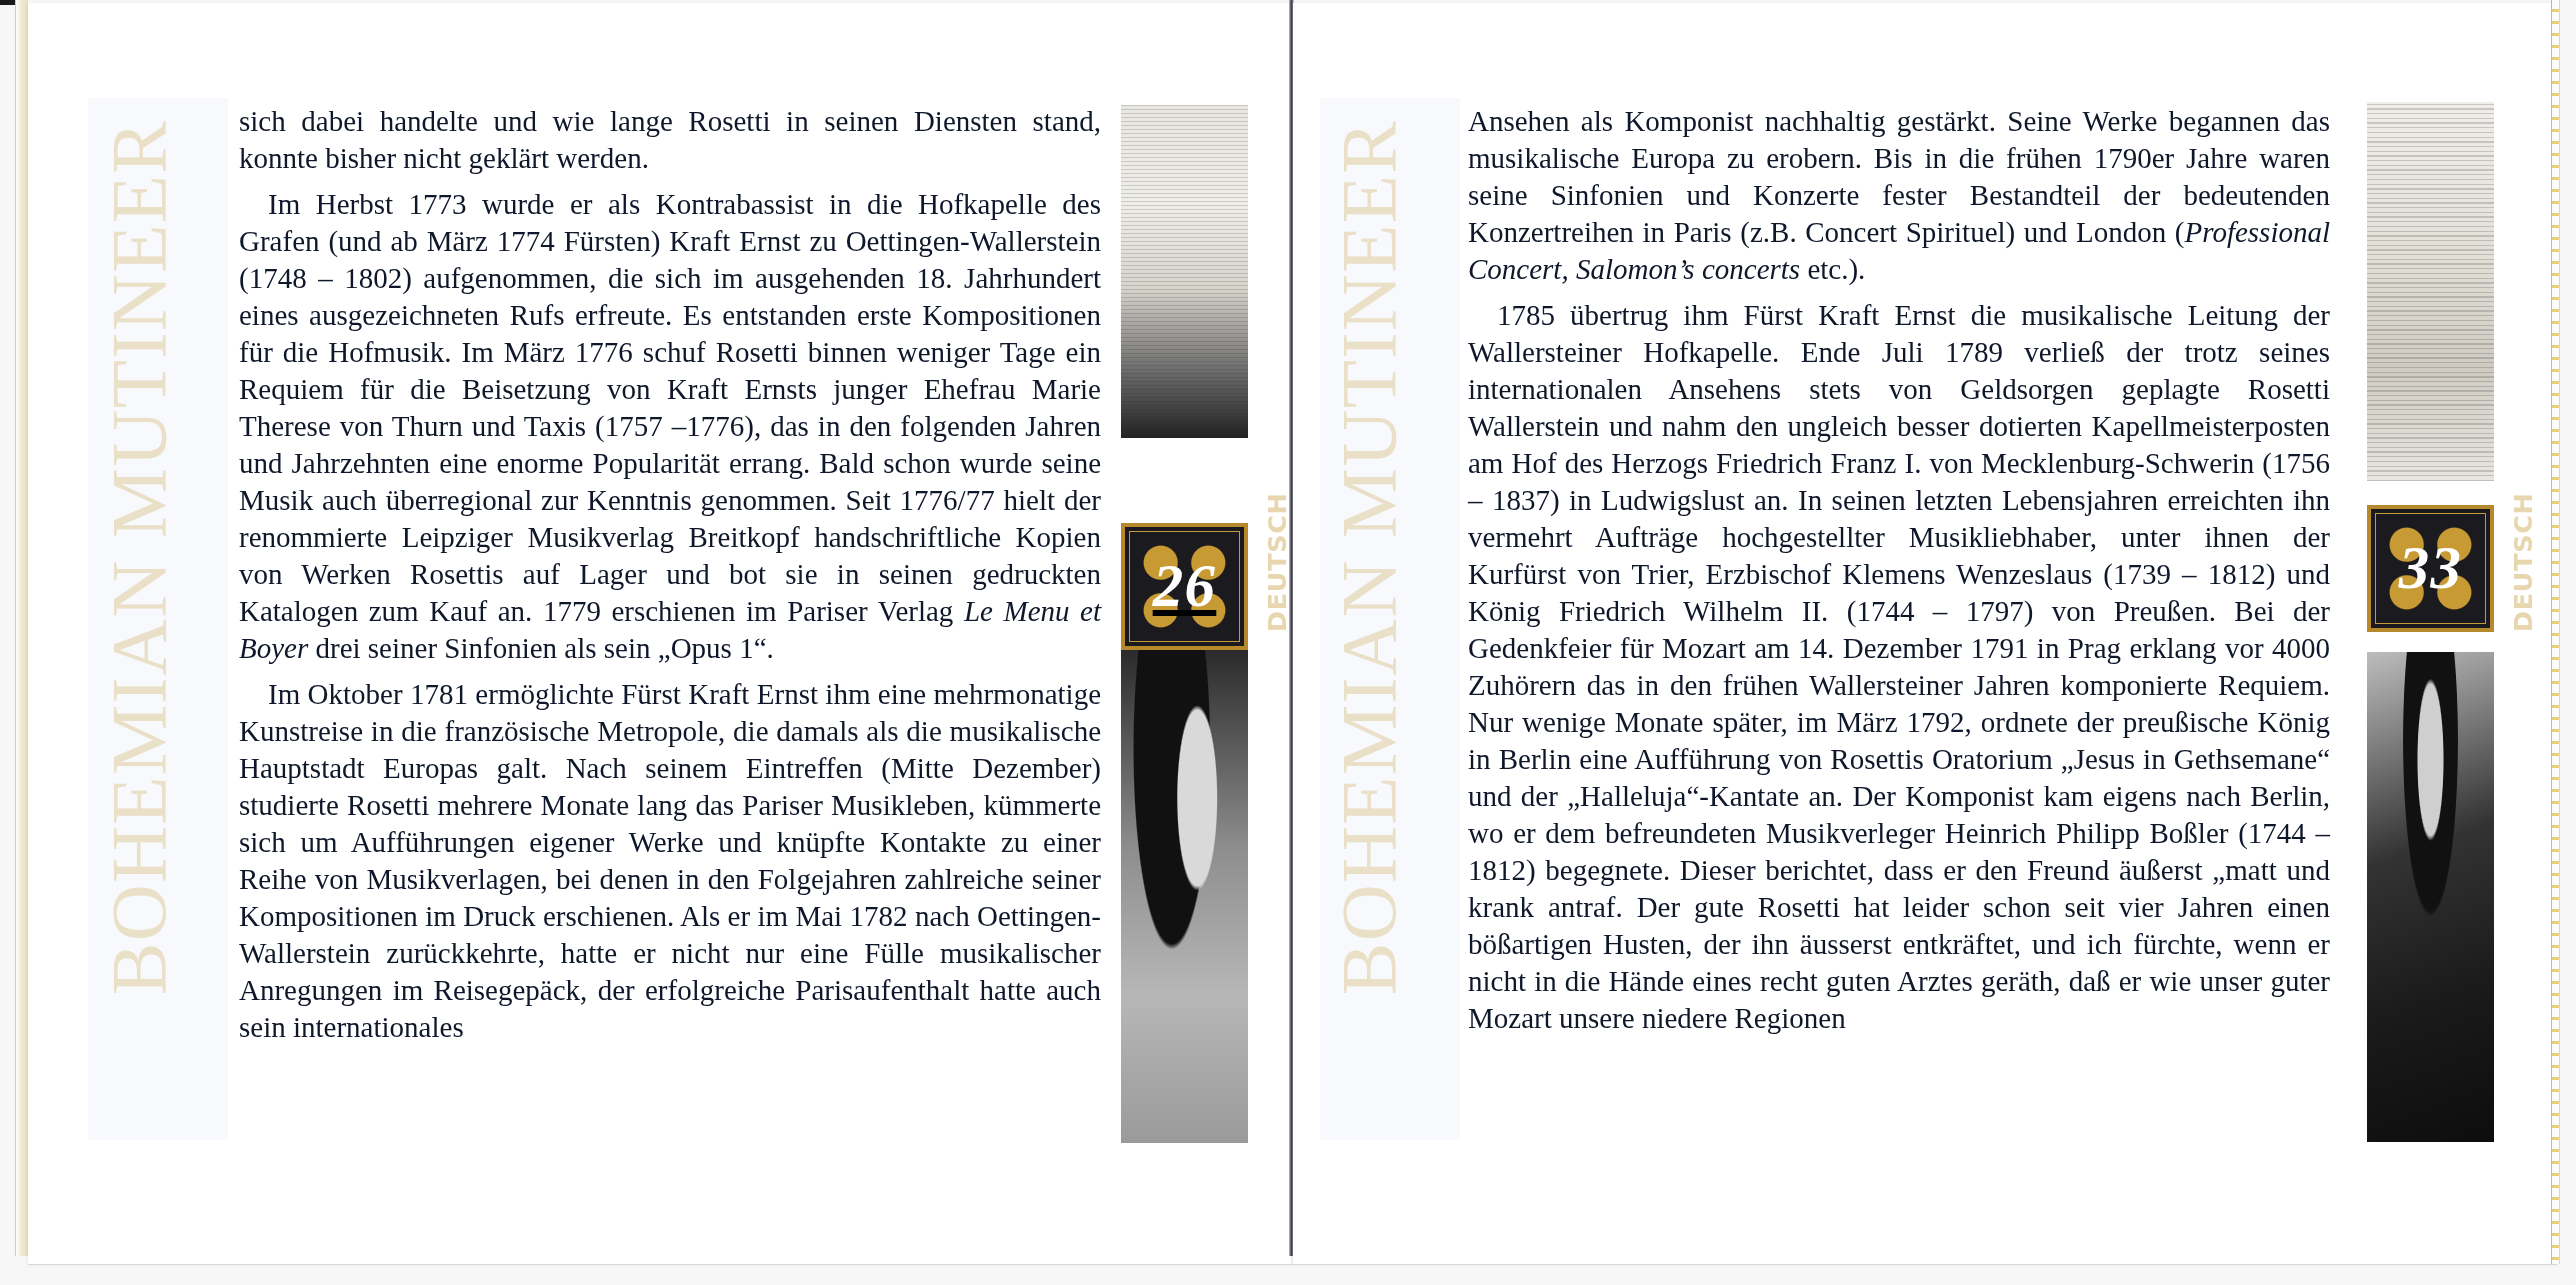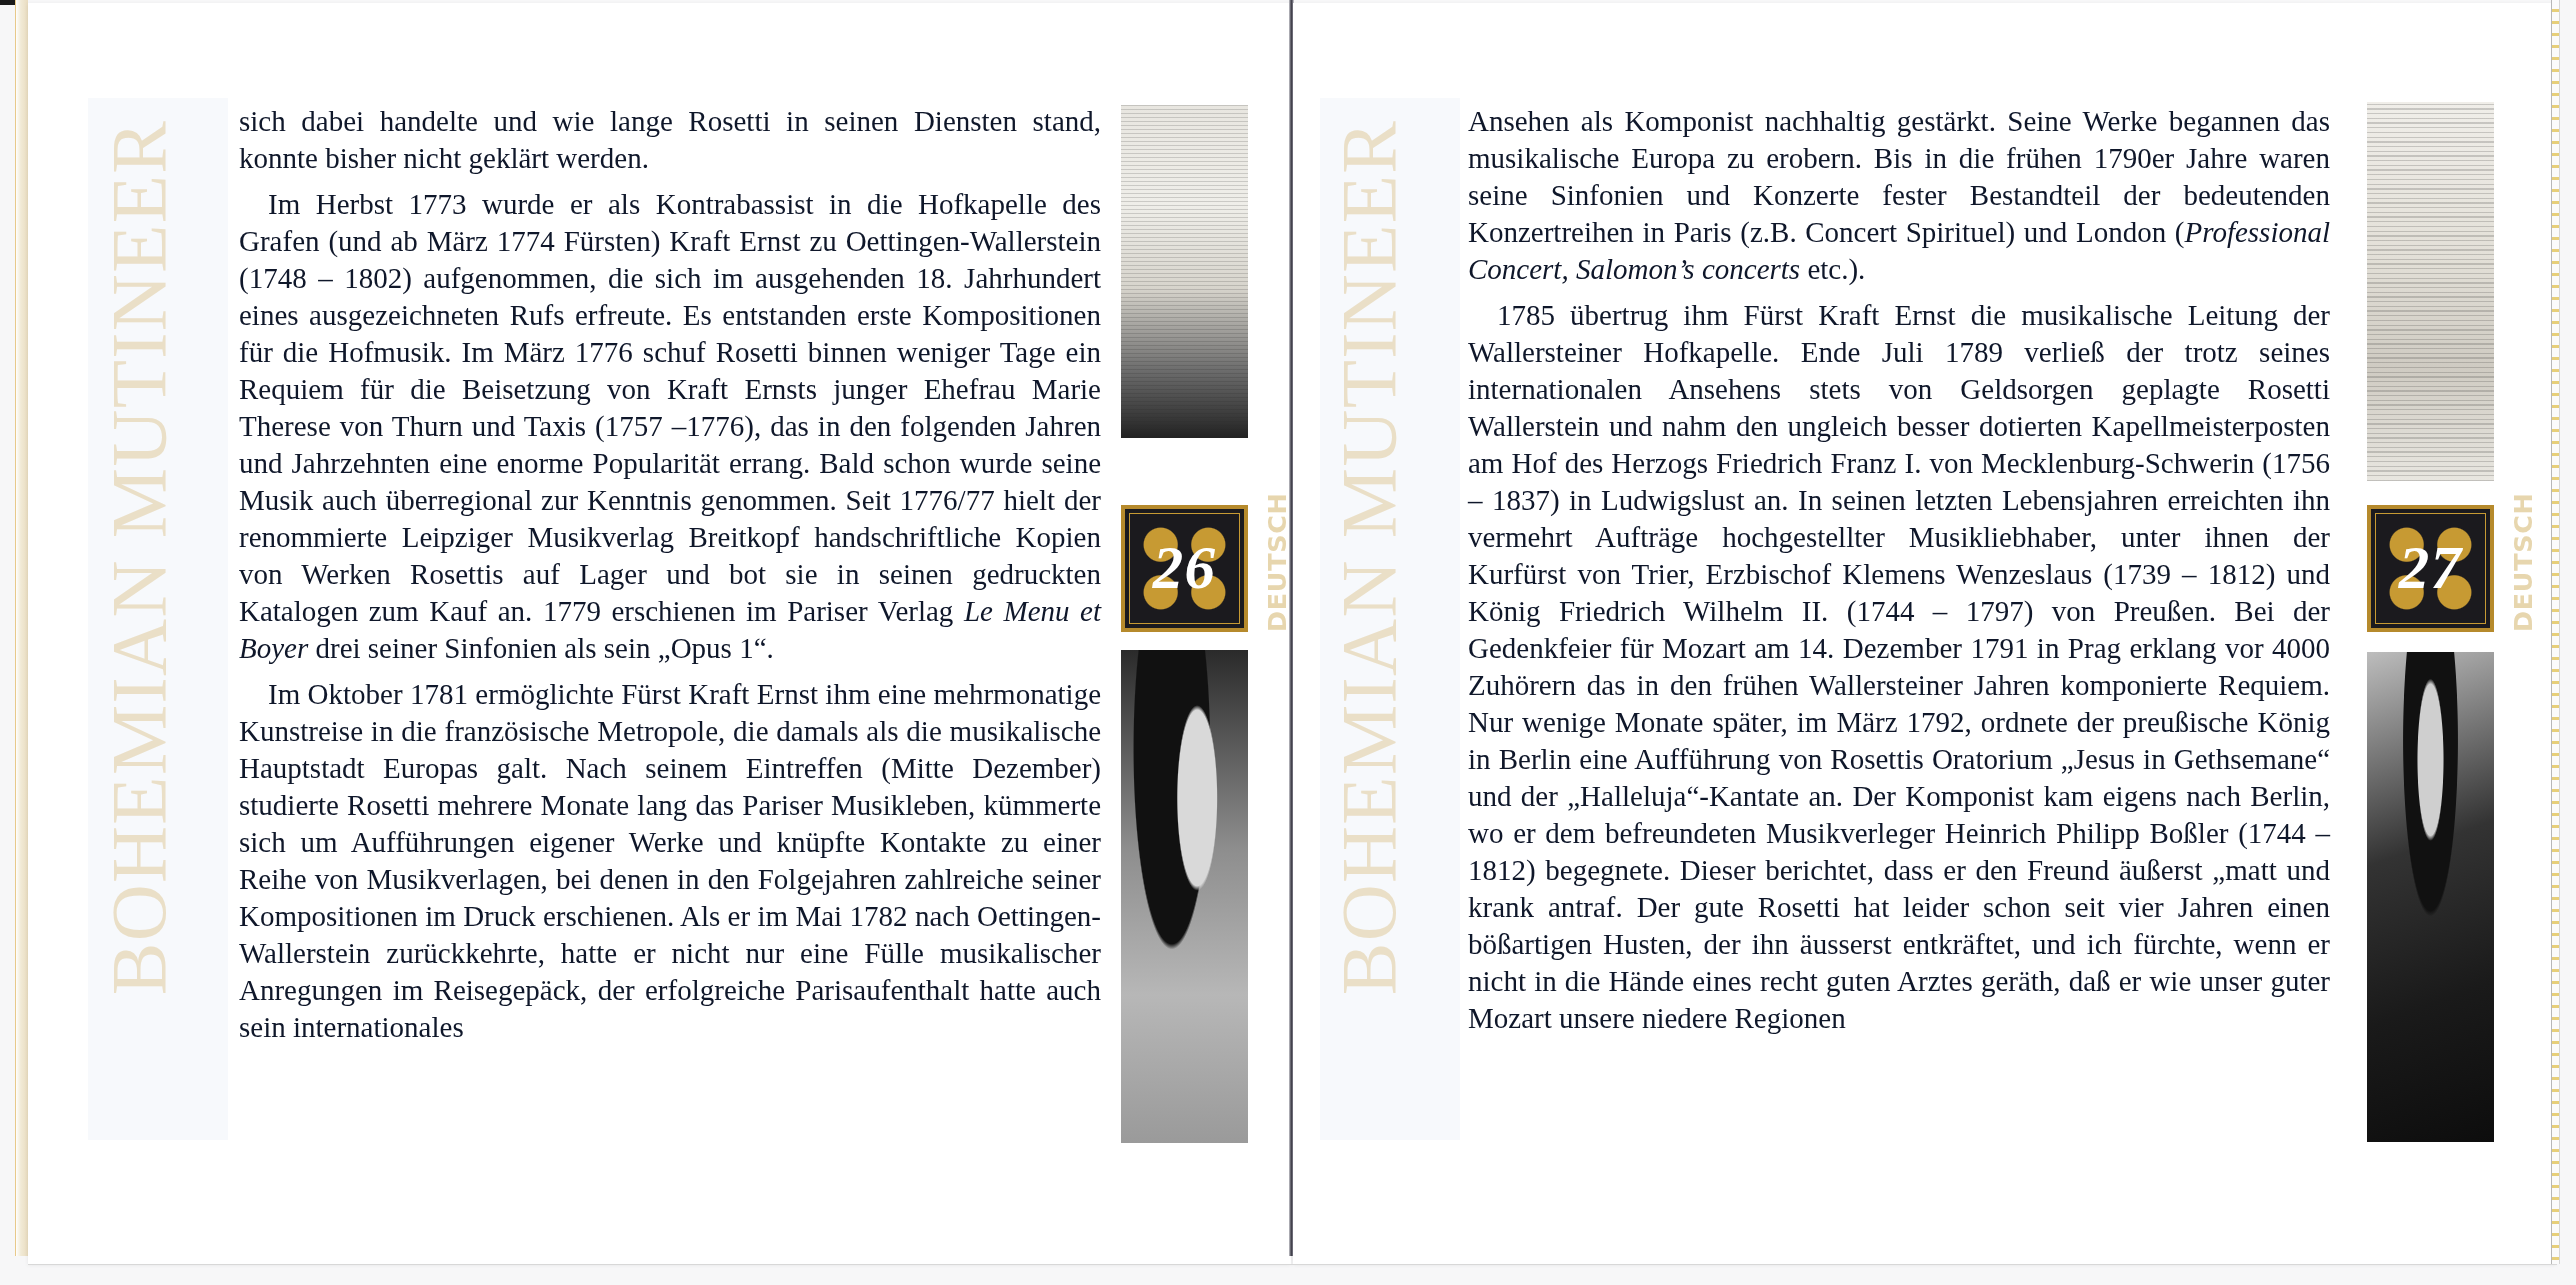--- a/index.html
+++ b/index.html
@@ -115,21 +115,21 @@
   <div class="watermark" style="left:64px; top:1062px;">BOHEMIAN MUTINEER</div>
 
   <div class="body-text" style="left:211px;">
       <p><span>sich dabei handelte und wie lange Rosetti in seinen Diensten stand, konnte bisher nicht geklärt werden.</span></p>
       <p class="indent"><span>Im Herbst 1773 wurde er als Kontrabassist in die Hofkapelle des Grafen (und ab März 1774 Fürsten) Kraft Ernst zu Oettingen-Wallerstein (1748 – 1802) aufgenommen, die sich im ausgehenden 18. Jahrhundert eines ausgezeichneten Rufs erfreute. Es entstanden erste Kompositionen für die Hofmusik. Im März 1776 schuf Rosetti binnen weniger Tage ein Requiem für die Beisetzung von Kraft Ernsts junger Ehefrau Marie Therese von Thurn und Taxis (1757 –1776), das in den folgenden Jahren und Jahrzehnten eine enorme Popularität errang. Bald schon wurde seine Musik auch überregional zur Kenntnis genommen. Seit 1776/77 hielt der renommierte Leipziger Musikverlag Breitkopf handschriftliche Kopien von Werken Rosettis auf Lager und bot sie in seinen gedruckten Katalogen zum Kauf an. 1779 erschienen im Pariser Verlag </span><em>Le Menu et Boyer</em><span> drei seiner Sinfonien als sein „Opus 1“.</span></p>
       <p class="indent"><span>Im Oktober 1781 ermöglichte Fürst Kraft Ernst ihm eine mehrmonatige Kunstreise in die französische Metropole, die damals als die musikalische Hauptstadt Europas galt. Nach seinem Eintreffen (Mitte Dezember) studierte Rosetti mehrere Monate lang das Pariser Musikleben, kümmerte sich um Aufführungen eigener Werke und knüpfte Kontakte zu einer Reihe von Musikverlagen, bei denen in den Folgejahren zahlreiche seiner Kompositionen im Druck erschienen. Als er im Mai 1782 nach Oettingen-Wallerstein zurückkehrte, hatte er nicht nur eine Fülle musikalischer Anregungen im Reisegepäck, der erfolgreiche Parisaufenthalt hatte auch sein internationales</span></p>
     </div>
 
   <div class="image-col" style="left:1093px; top:0;">
     <div class="img engraving" style="top:102px; height:333px;"></div>
-    <div class="pagenum-box" style="top:502px;">
+    <div class="pagenum-box" style="top:520px;text-decoration:underline;">
       <span class="pagenum">26</span>
     </div>
     <div class="lang-label" style="left:142px; top:629px;">DEUTSCH</div>
     <div class="img photo1" style="top:647px; height:493px;"></div>
   </div>
 </div>
 
 <div class="gutter"></div>
 
 <div class="page" id="page-right">
@@ -137,21 +137,21 @@
   <div class="watermark" style="left:29px; top:1062px;">BOHEMIAN MUTINEER</div>
 
   <div class="body-text" style="left:175px;">
       <p><span>Ansehen als Komponist nachhaltig gestärkt. Seine Werke begannen das musikalische Europa zu erobern. Bis in die frühen 1790er Jahre waren seine Sinfonien und Konzerte fester Bestandteil der bedeutenden Konzertreihen in Paris (z.B. Concert Spirituel) und London (</span><em>Professional Concert, Salomon’s concerts</em><span> etc.).</span></p>
       <p class="indent"><span>1785 übertrug ihm Fürst Kraft Ernst die musikalische Leitung der Wallersteiner Hofkapelle. Ende Juli 1789 verließ der trotz seines internationalen Ansehens stets von Geldsorgen geplagte Rosetti Wallerstein und nahm den ungleich besser dotierten Kapellmeisterposten am Hof des Herzogs Friedrich Franz I. von Mecklenburg-Schwerin (1756 – 1837) in Ludwigslust an. In seinen letzten Lebensjahren erreichten ihn vermehrt Aufträge hochgestellter Musikliebhaber, unter ihnen der Kurfürst von Trier, Erzbischof Klemens Wenzeslaus (1739 – 1812) und König Friedrich Wilhelm II. (1744 – 1797) von Preußen. Bei der Gedenkfeier für Mozart am 14. Dezember 1791 in Prag erklang vor 4000 Zuhörern das in den frühen Wallersteiner Jahren komponierte Requiem. Nur wenige Monate später, im März 1792, ordnete der preußische König in Berlin eine Aufführung von Rosettis Oratorium „Jesus in Gethsemane“ und der „Halleluja“-Kantate an. Der Komponist kam eigens nach Berlin, wo er dem befreundeten Musikverleger Heinrich Philipp Boßler (1744 – 1812) begegnete. Dieser berichtet, dass er den Freund äußerst „matt und krank antraf. Der gute Rosetti hat leider schon seit vier Jahren einen bößartigen Husten, der ihn äusserst entkräftet, und ich fürchte, wenn er nicht in die Hände eines recht guten Arztes geräth, daß er wie unser guter Mozart unsere niedere Regionen</span></p>
     </div>
 
   <div class="image-col" style="left:1074px; top:0;">
     <div class="img engraving2" style="top:99px; height:379px;"></div>
     <div class="pagenum-box" style="top:502px;">
-      <span class="pagenum">27</span>
+      <span class="pagenum">33</span>
     </div>
     <div class="lang-label" style="left:142px; top:629px;">DEUTSCH</div>
     <div class="img photo2" style="top:649px; height:490px;"></div>
   </div>
 </div>
 
 <div class="right-edge"></div>
 <div class="bottom-edge"></div>
 
 

